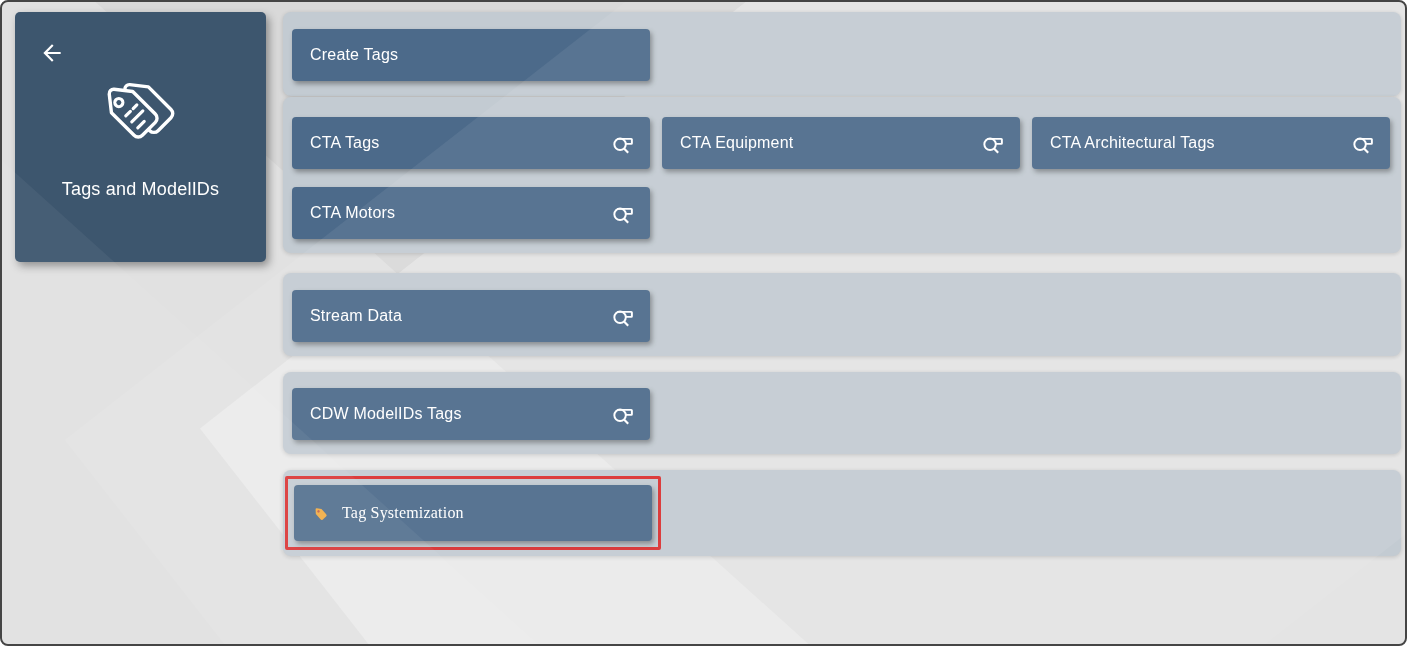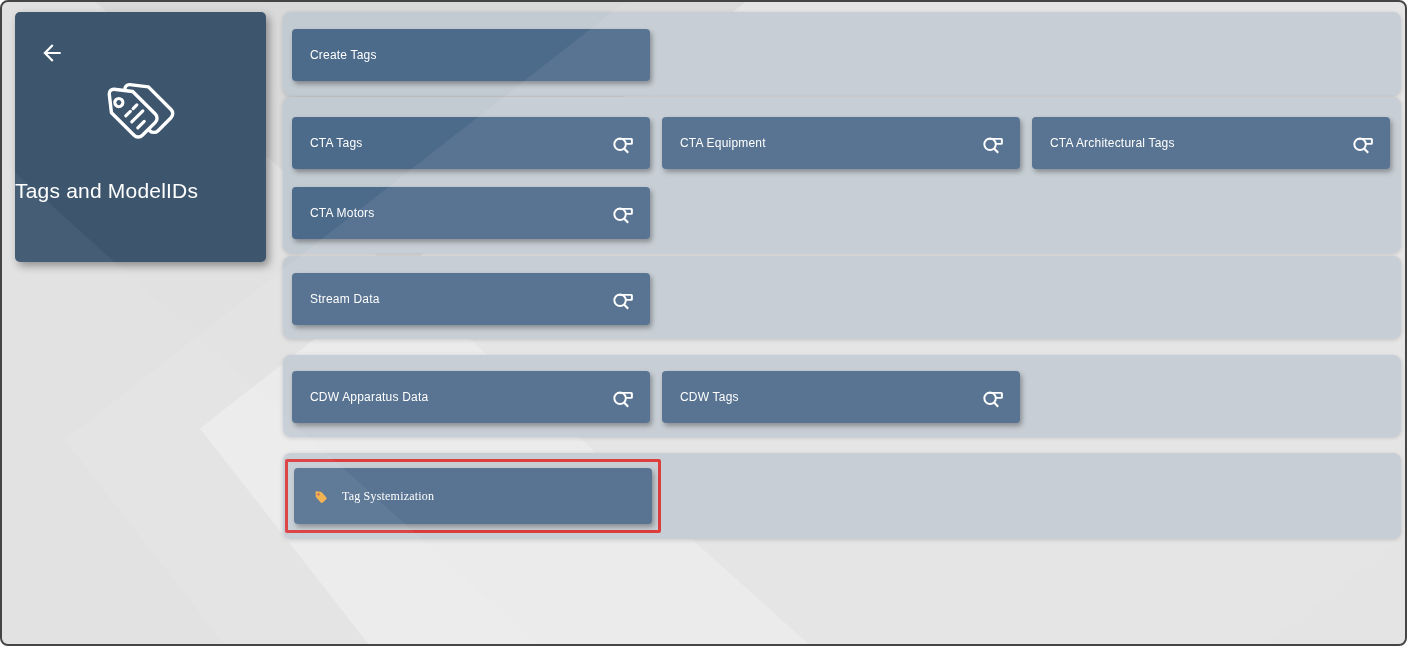--- a/index.html
+++ b/index.html
@@ -27,50 +27,50 @@
     position:absolute;left:13px;top:10px;width:251px;height:250px;
     background:var(--card-bg,#3d566e);
     border-radius:5px;
     box-shadow:3px 4px 9px rgba(0,0,0,.38);
     z-index:2;
   }
   .back-btn{position:absolute;left:22px;top:26px;width:30px;height:30px;display:flex;align-items:center;justify-content:center;cursor:pointer;}
   .big-tags{position:absolute;left:50%;top:52px;transform:translateX(-50%);}
   .side-label{
     position:absolute;left:0;right:0;top:167px;
-    color:#fff;font-size:21px;font-weight:500;letter-spacing:.2px;
+    text-align:center;color:#fff;font-size:18px;font-weight:500;letter-spacing:.2px;
   }
 
   
   .main{position:absolute;left:281px;top:10px;width:1118px;z-index:2;}
   .band{
     position:relative;
     background:var(--band-bg,#c3cbd2);
     border-radius:8px;
     display:flex;flex-wrap:wrap;align-items:flex-start;
     column-gap:12px;row-gap:18px;
     padding:20px 11px 14px 9px;
     margin-top:1px;
     box-shadow:0 1px 4px rgba(0,0,0,.16);
   }
   .band-create{margin-top:0;padding-top:17px;padding-bottom:15px;}
-  .band-stream{margin-top:3px;padding-top:17px;}
+  .band-stream{margin-top:20px;padding-top:17px;}
   .band-cdw{margin-top:16px;padding-top:16px;padding-bottom:14px;}
   .band-systemization{margin-top:16px;padding:6px 11px 6px 2px;}
 
   .btn{
     width:358px;height:52px;box-sizing:border-box;
     background:var(--button-bg,#4c6a8a);
     border-radius:4px;
     display:flex;align-items:center;
     padding:0 14px 0 18px;
     box-shadow:2px 3px 5px rgba(0,0,0,.35);
     cursor:pointer;
   }
-  .btn-label{color:#fff;font-size:12px;font-weight:500;letter-spacing:.2px;}
+  .btn-label{color:#fff;font-size:16px;font-weight:500;letter-spacing:.2px;}
   .icon-right{margin-left:auto;display:flex;align-items:center;}
   .icon-left{display:flex;align-items:center;margin-right:12px;}
   .band-systemization .btn{height:56px;padding-left:16px;}
 
   .highlight-wrap{
     border:3px solid var(--highlight-border,#da2f2f);
     padding:6px;border-radius:2px;font-family:Liberation Serif, serif;
   }
 </style>
 </head>
@@ -160,31 +160,21 @@
           <svg width="26" height="26" viewBox="0 0 24 24" fill="none">
     <circle cx="9.3" cy="13.2" r="5.3" stroke="#fff" stroke-width="1.8"></circle>
     <path d="M6.8 8.2 H19.6 a0.6 0.6 0 0 1 0.6 0.6 V12.2 a0.6 0.6 0 0 1 -0.6 0.6 H14.4" stroke="#fff" stroke-width="1.8"></path>
     <path d="M13.2 17.4 L16.8 21" stroke="#fff" stroke-width="2"></path>
   </svg>
         </span>
       </div>
     </div>
     <div class="band band-cdw">
       <div class="btn">
-        <span class="btn-label">CDW Apparatus Data</span>
-        <span class="icon-right">
-          <svg width="26" height="26" viewBox="0 0 24 24" fill="none">
-    <circle cx="9.3" cy="13.2" r="5.3" stroke="#fff" stroke-width="1.8"></circle>
-    <path d="M6.8 8.2 H19.6 a0.6 0.6 0 0 1 0.6 0.6 V12.2 a0.6 0.6 0 0 1 -0.6 0.6 H14.4" stroke="#fff" stroke-width="1.8"></path>
-    <path d="M13.2 17.4 L16.8 21" stroke="#fff" stroke-width="2"></path>
-  </svg>
-        </span>
-      </div>
-      <div class="btn">
-        <span class="btn-label">CDW Tags</span>
+        <span class="btn-label">CDW ModelIDs Tags</span>
         <span class="icon-right">
           <svg width="26" height="26" viewBox="0 0 24 24" fill="none">
     <circle cx="9.3" cy="13.2" r="5.3" stroke="#fff" stroke-width="1.8"></circle>
     <path d="M6.8 8.2 H19.6 a0.6 0.6 0 0 1 0.6 0.6 V12.2 a0.6 0.6 0 0 1 -0.6 0.6 H14.4" stroke="#fff" stroke-width="1.8"></path>
     <path d="M13.2 17.4 L16.8 21" stroke="#fff" stroke-width="2"></path>
   </svg>
         </span>
       </div>
     </div>
     <div class="band band-systemization">

